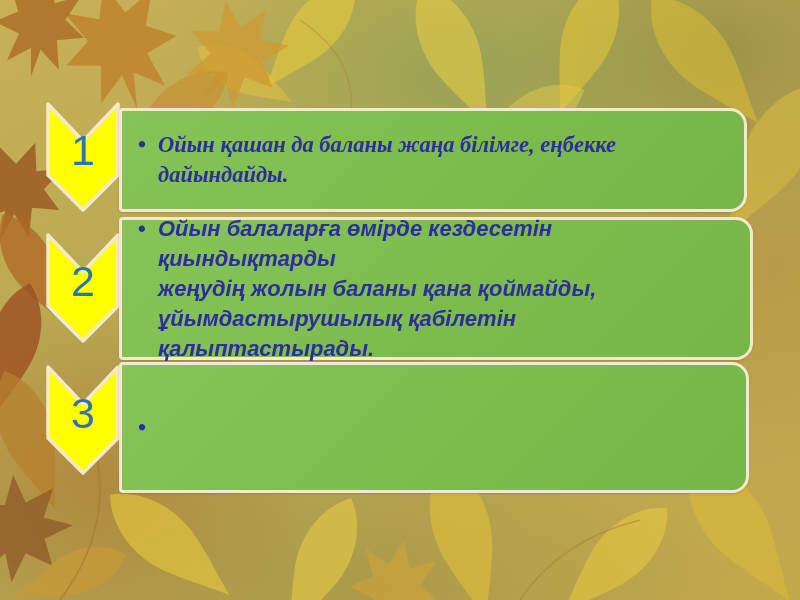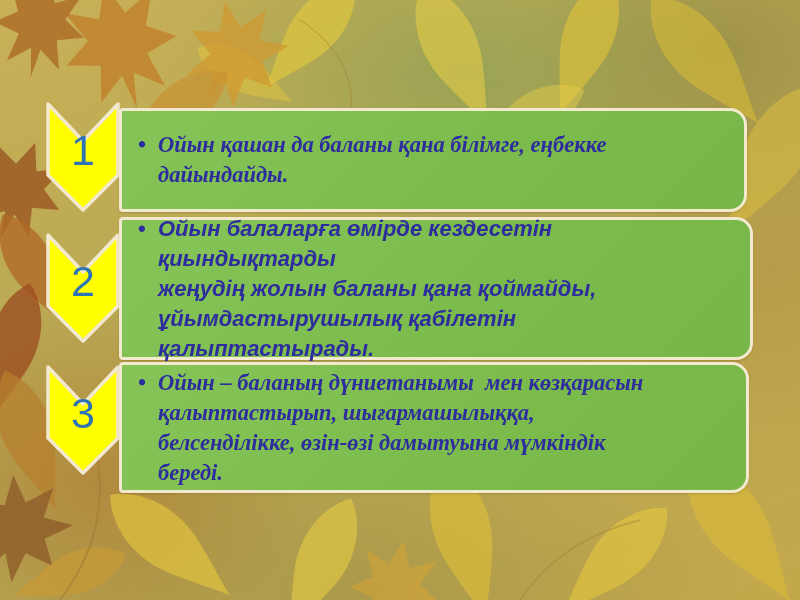--- a/index.html
+++ b/index.html
@@ -103,21 +103,21 @@
 
   <div class="chevron" id="chv1">
     <svg viewBox="0 0 74 112" xmlns="http://www.w3.org/2000/svg">
       <polygon points="2,3 37,40 72,3 72,74 37,109 2,74" fill="var(--yellow)" stroke="var(--cream)" stroke-width="3.5" stroke-linejoin="round"></polygon>
     </svg>
     <div class="num">1</div>
   </div>
   <div class="textbox serif" id="box1">
     <div class="entry">
       <span class="bullet">•</span>
-      <span class="txt">Ойын қашан да баланы қана білімге, еңбекке
+      <span class="txt">Ойын қашан да баланы жаңа білімге, еңбекке
 дайындайды.</span>
     </div>
   </div>
 
   <div class="chevron" id="chv2">
     <svg viewBox="0 0 74 112" xmlns="http://www.w3.org/2000/svg">
       <polygon points="2,3 37,40 72,3 72,74 37,109 2,74" fill="var(--yellow)" stroke="var(--cream)" stroke-width="3.5" stroke-linejoin="round"></polygon>
     </svg>
     <div class="num">2</div>
   </div>
@@ -132,20 +132,16 @@
 
   <div class="chevron" id="chv3">
     <svg viewBox="0 0 74 112" xmlns="http://www.w3.org/2000/svg">
       <polygon points="2,3 37,40 72,3 72,74 37,109 2,74" fill="var(--yellow)" stroke="var(--cream)" stroke-width="3.5" stroke-linejoin="round"></polygon>
     </svg>
     <div class="num">3</div>
   </div>
   <div class="textbox serif" id="box3">
     <div class="entry">
       <span class="bullet">•</span>
-      <span class="txt">Ойын – баланың дүниетанымы  мен көзқарасын
-қалыптастырып, шығармашылыққа,
-белсенділікке, өзін-өзі дамытуына мүмкіндік
-береді.</span>
     </div>
   </div>
 
 </div>
 
 </body></html>

